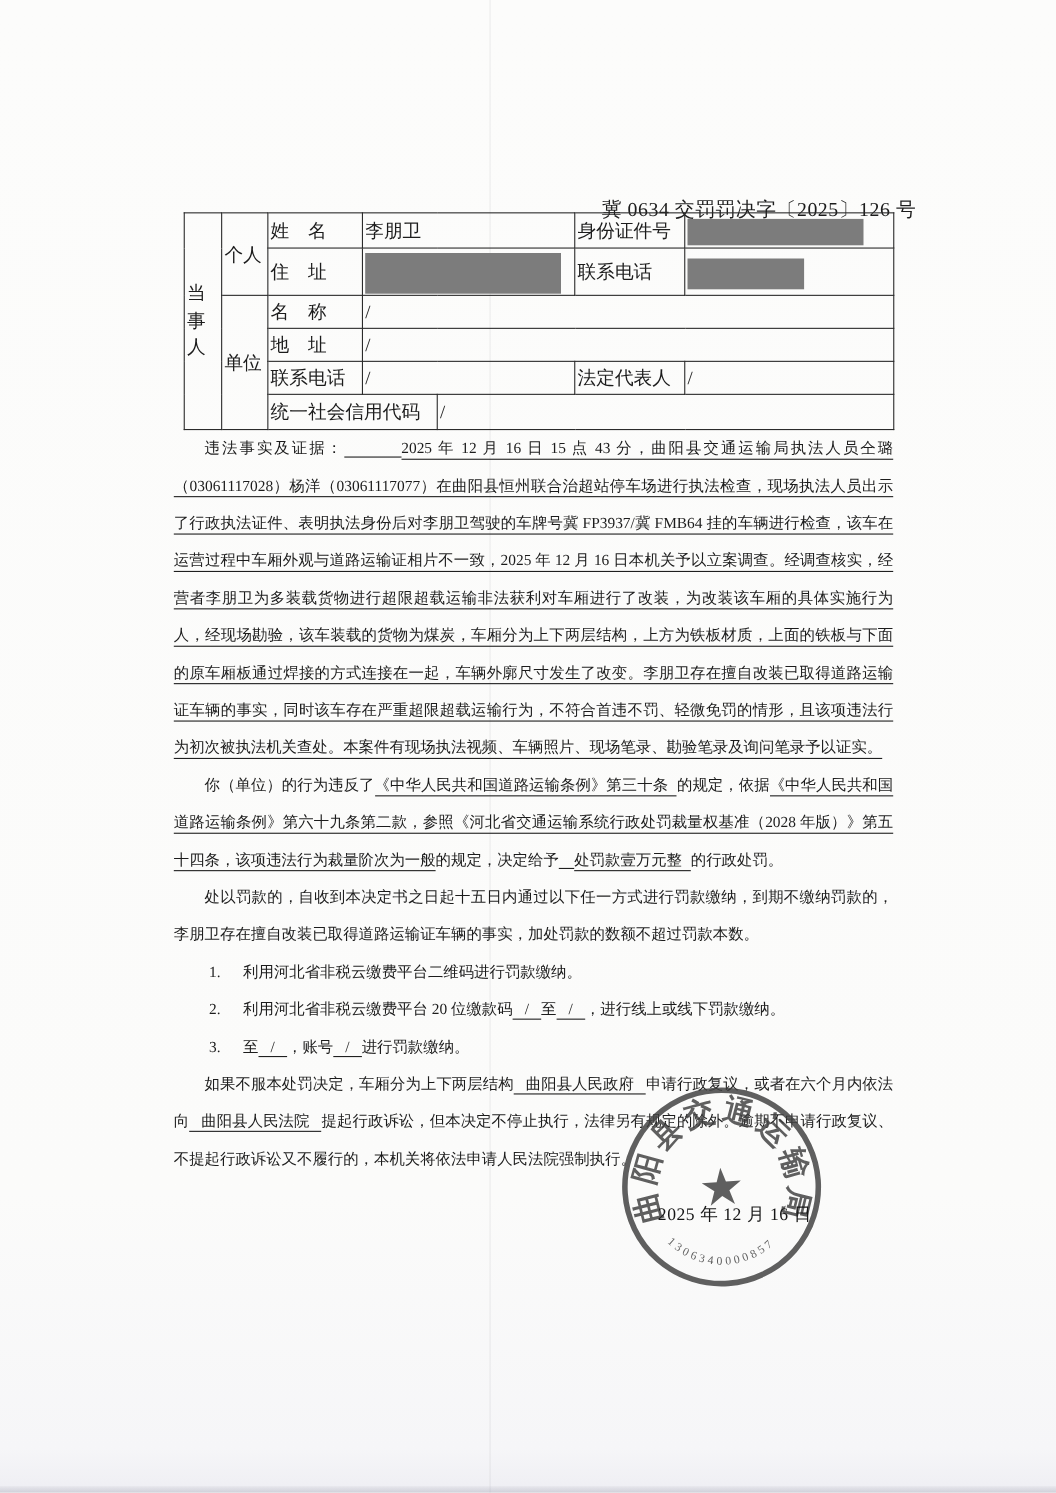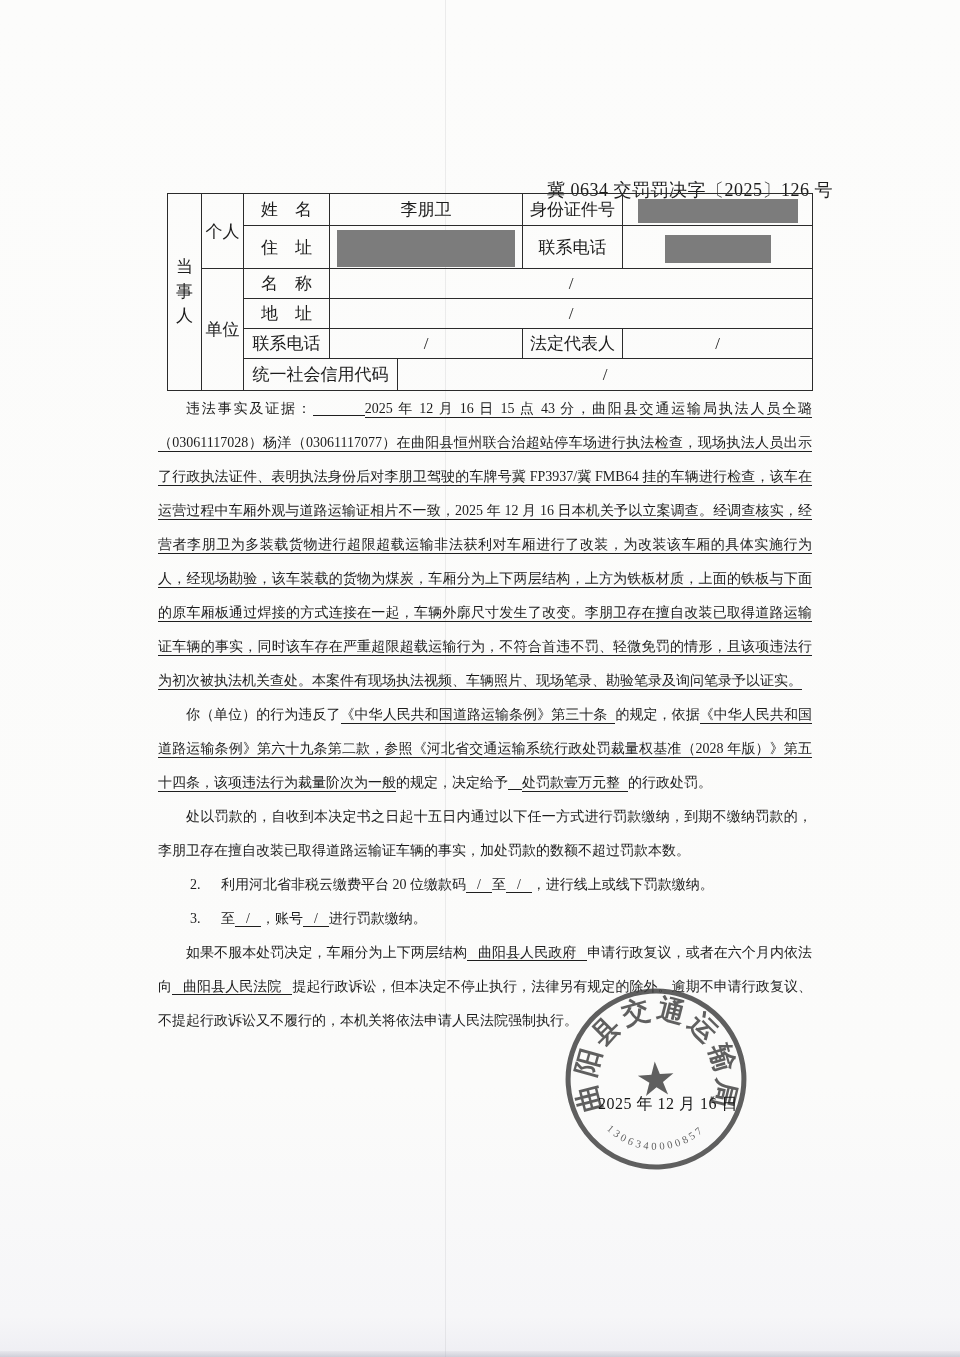--- a/index.html
+++ b/index.html
@@ -14,21 +14,21 @@
   .bottom-edge { position:absolute; left:0; bottom:0; width:100%; height:6px;
     background:linear-gradient(180deg, rgba(190,190,200,.15), rgba(170,170,185,.45)); }
 
   .title { position:absolute; top:116px; left:0; width:100%; text-align:center;
     font-size:37px; font-weight:bold; letter-spacing:7px; }
   .doc-no { position:absolute; top:160px; left:0; width:833px; text-align:right;
     font-size:18px; letter-spacing:.5px;margin-top:18px; }
 
   table.party { position:absolute; left:167px; top:193px; border-collapse:collapse;
     table-layout:fixed; font-size:17px; }
-  table.party td { border:1.6px solid #2b2b2b; text-align:center; vertical-align:middle;
+  table.party td { border:1.6px solid #2b2b2b; text-align:left; vertical-align:middle;
     padding:0 2px; overflow:hidden; }
   td.vlabel { word-break:break-all; line-height:1.45; padding:0 6px; }
   tr.r1 { height:32px; } tr.r2 { height:43px; } tr.r3 { height:30px; }
   tr.r4 { height:30px; } tr.r5 { height:30px; } tr.r6 { height:32px; }
   .redact { background:#7c7c7c; display:inline-block; vertical-align:middle; }
   .redact-id { width:160px; height:24px; margin-top:2px; }
   .redact-addr { width:178px; height:37px; margin-top:2px; }
   .redact-phone { width:106px; height:28px; margin-top:3px; }
 
   .body-text { position:absolute; left:158px; top:392px; width:654px;
@@ -107,20 +107,21 @@
     </table>
 
   <div class="body-text">
     <p><span>违法事实及证据：</span><span class="blank blank-lg"></span><span class="u">2025 年 12 月 16 日 15 点 43 分，曲阳县交通运输局执法人员仝璐（03061117028）杨洋（03061117077）在曲阳县恒州联合治超站停车场进行执法检查，现场执法人员出示了行政执法证件、表明执法身份后对李朋卫驾驶的车牌号冀 FP3937/冀 FMB64 挂的车辆进行检查，该车在运营过程中车厢外观与道路运输证相片不一致，2025 年 12 月 16 日本机关予以立案调查。经调查核实，经营者李朋卫为多装载货物进行超限超载运输非法获利对车厢进行了改装，为改装该车厢的具体实施行为人，经现场勘验，该车装载的货物为煤炭，车厢分为上下两层结构，上方为铁板材质，上面的铁板与下面的原车厢板通过焊接的方式连接在一起，车辆外廓尺寸发生了改变。李朋卫存在擅自改装已取得道路运输证车辆的事实，同时该车存在严重超限超载运输行为，不符合首违不罚、轻微免罚的情形，且该项违法行为初次被执法机关查处。本案件有现场执法视频、车辆照片、现场笔录、勘验笔录及询问笔录予以证实。</span></p>
 
     <p><span>你（单位）的行为违反了</span><span class="u pad-r">《中华人民共和国道路运输条例》第三十条</span><span>的规定，依据</span><span class="u">《中华人民共和国道路运输条例》第六十九条第二款，参照《河北省交通运输系统行政处罚裁量权基准（2028 年版）》第五十四条，该项违法行为裁量阶次为一般</span><span>的规定，决定给予</span><span class="blank blank-sm"></span><span class="u pad-r">处罚款壹万元整</span><span>的行政处罚。</span></p>
 
     <p>处以罚款的，自收到本决定书之日起十五日内通过以下任一方式进行罚款缴纳，到期不缴纳罚款的，李朋卫存在擅自改装已取得道路运输证车辆的事实，加处罚款的数额不超过罚款本数。</p>
 
     <ul class="plist">
+      <li><span class="linum">1.</span><span>利用河北省非税云缴费平台二维码进行罚款缴纳。</span></li>
       <li><span class="linum">2.</span><span>利用河北省非税云缴费平台 20 位缴款码</span><span class="u slash">/</span><span>至</span><span class="u slash">/</span><span>，进行线上或线下罚款缴纳。</span></li>
       <li><span class="linum">3.</span><span>至</span><span class="u slash">/</span><span>，账号</span><span class="u slash">/</span><span>进行罚款缴纳。</span></li>
     </ul>
 
 
     <p><span>如果不服本处罚决定，车厢分为上下两层结构</span><span class="u slash">曲阳县人民政府</span><span>申请行政复议，或者在六个月内依法向</span><span class="u slash">曲阳县人民法院</span><span>提起行政诉讼，但本决定不停止执行，法律另有规定的除外。逾期不申请行政复议、不提起行政诉讼又不履行的，本机关将依法申请人民法院强制执行。</span></p>
   </div>
 
   <svg class="seal" viewBox="0 0 190 190">
     <circle cx="95" cy="95" r="87" fill="none" stroke="#3e3e3e" stroke-width="5"></circle>

